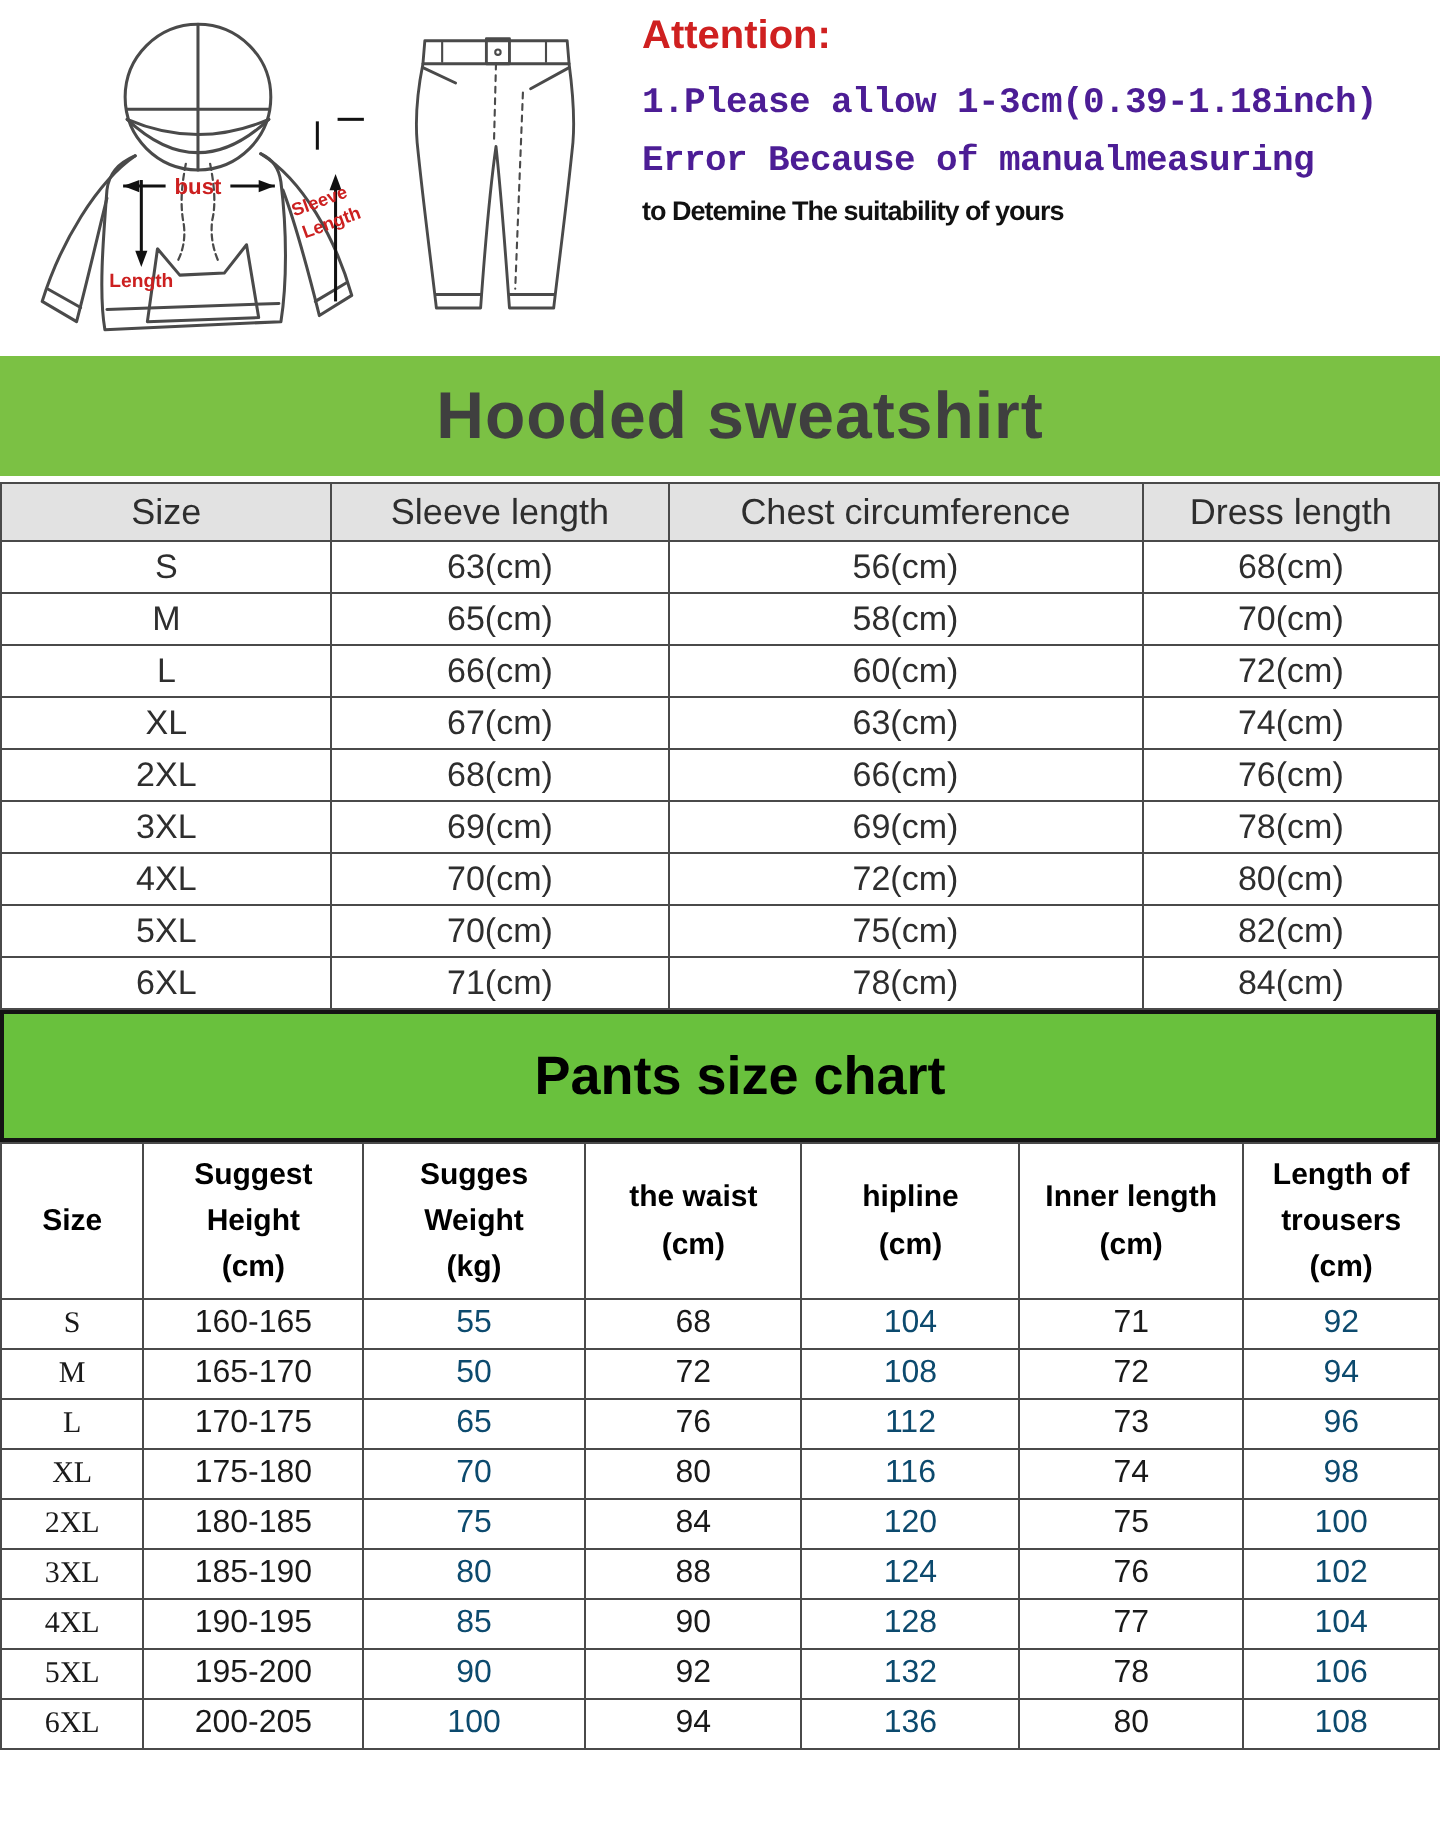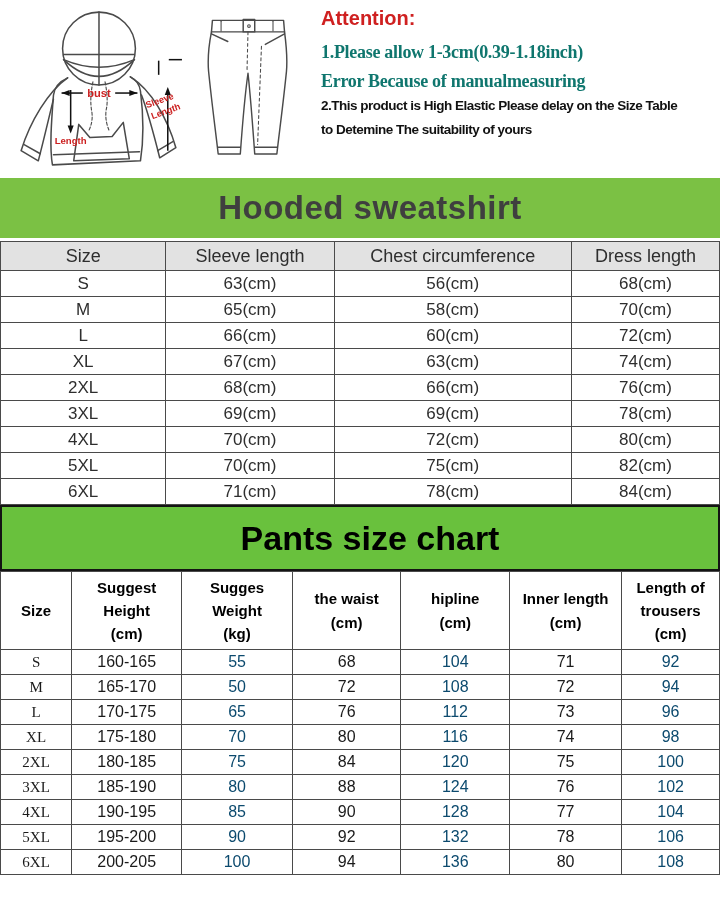--- a/index.html
+++ b/index.html
@@ -9,29 +9,29 @@
   }
   .canvas{position:relative;width:720px;height:914px;background:#fff;}
 
   
   .top-section{position:relative;height:178px;background:#fff;}
   .hoodie-art{position:absolute;left:6px;top:2px;}
   .pants-art{position:absolute;left:198px;top:14px;}
   .notes{position:absolute;left:321px;top:2px;width:398px;}
   .attn-title{color:#cf2020;font-size:20px;font-weight:bold;line-height:32px;margin-bottom:6px;}
   .attn-line{white-space:nowrap;}
-  .attn-lg{font-family:Liberation Serif, serif;font-size:18px;font-weight:600;line-height:24px;margin-bottom:5px;letter-spacing:-0.3px;color:#0f766e;}
+  .attn-lg{font-family:Liberation Mono, monospace;font-size:18px;font-weight:600;line-height:24px;margin-bottom:5px;letter-spacing:-0.3px;color:#4c1d95;}
   .attn-sm{font-size:13.5px;font-weight:bold;line-height:15px;margin-bottom:9px;letter-spacing:-0.5px;color:#111;}
 
   
   .banner{display:flex;align-items:center;justify-content:center;box-sizing:border-box;padding-left:20px;}
   .banner-hoodie{height:60px;background:#7bc144;margin-bottom:3px;}
   .banner-hoodie span{font-size:33px;font-weight:bold;color:#3f3f3f;letter-spacing:0.5px;}
   .banner-pants{height:66px;background:#69c13d;border:2px solid #141414;}
-  .banner-pants span{font-size:34px;font-weight:bold;color:#000;}
+  .banner-pants span{font-size:27px;font-weight:bold;color:#000;}
 
   
   table{width:720px;border-collapse:collapse;table-layout:fixed;}
   th,td{border:1px solid #4a4a4a;text-align:center;vertical-align:middle;padding:0;}
 
   .hoodie-table th{background:#e2e2e2;height:28px;font-size:18px;font-weight:normal;color:#2e2e2e;}
   .hoodie-table td{height:25px;font-size:17px;color:#2e2e2e;background:#fff;}
 
   .pants-table th{background:#fff;height:77px;font-size:15px;font-weight:bold;color:#000;
                   white-space:pre-line;line-height:1.55;}
@@ -114,21 +114,20 @@
       <g class="sketch-thin" stroke-dasharray="3,3">
         <path d="M52,17 L51,56"></path>
         <path d="M66,32 L62,134"></path>
       </g>
     </svg>
 
     <div class="notes">
       <div class="attn-title">Attention:</div>
       <div class="attn-line attn-lg">1.Please allow 1-3cm(0.39-1.18inch)</div>
       <div class="attn-line attn-lg">Error Because of manualmeasuring</div>
-      <div class="attn-line attn-sm">2.This product is High Elastic Please delay on the Size Table</div>
       <div class="attn-line attn-sm">to Detemine The suitability of yours</div>
     </div>
   </div>
 
   <div class="banner banner-hoodie">
     <span>Hooded sweatshirt</span>
   </div>
 
   <table class="hoodie-table">
     <colgroup>

